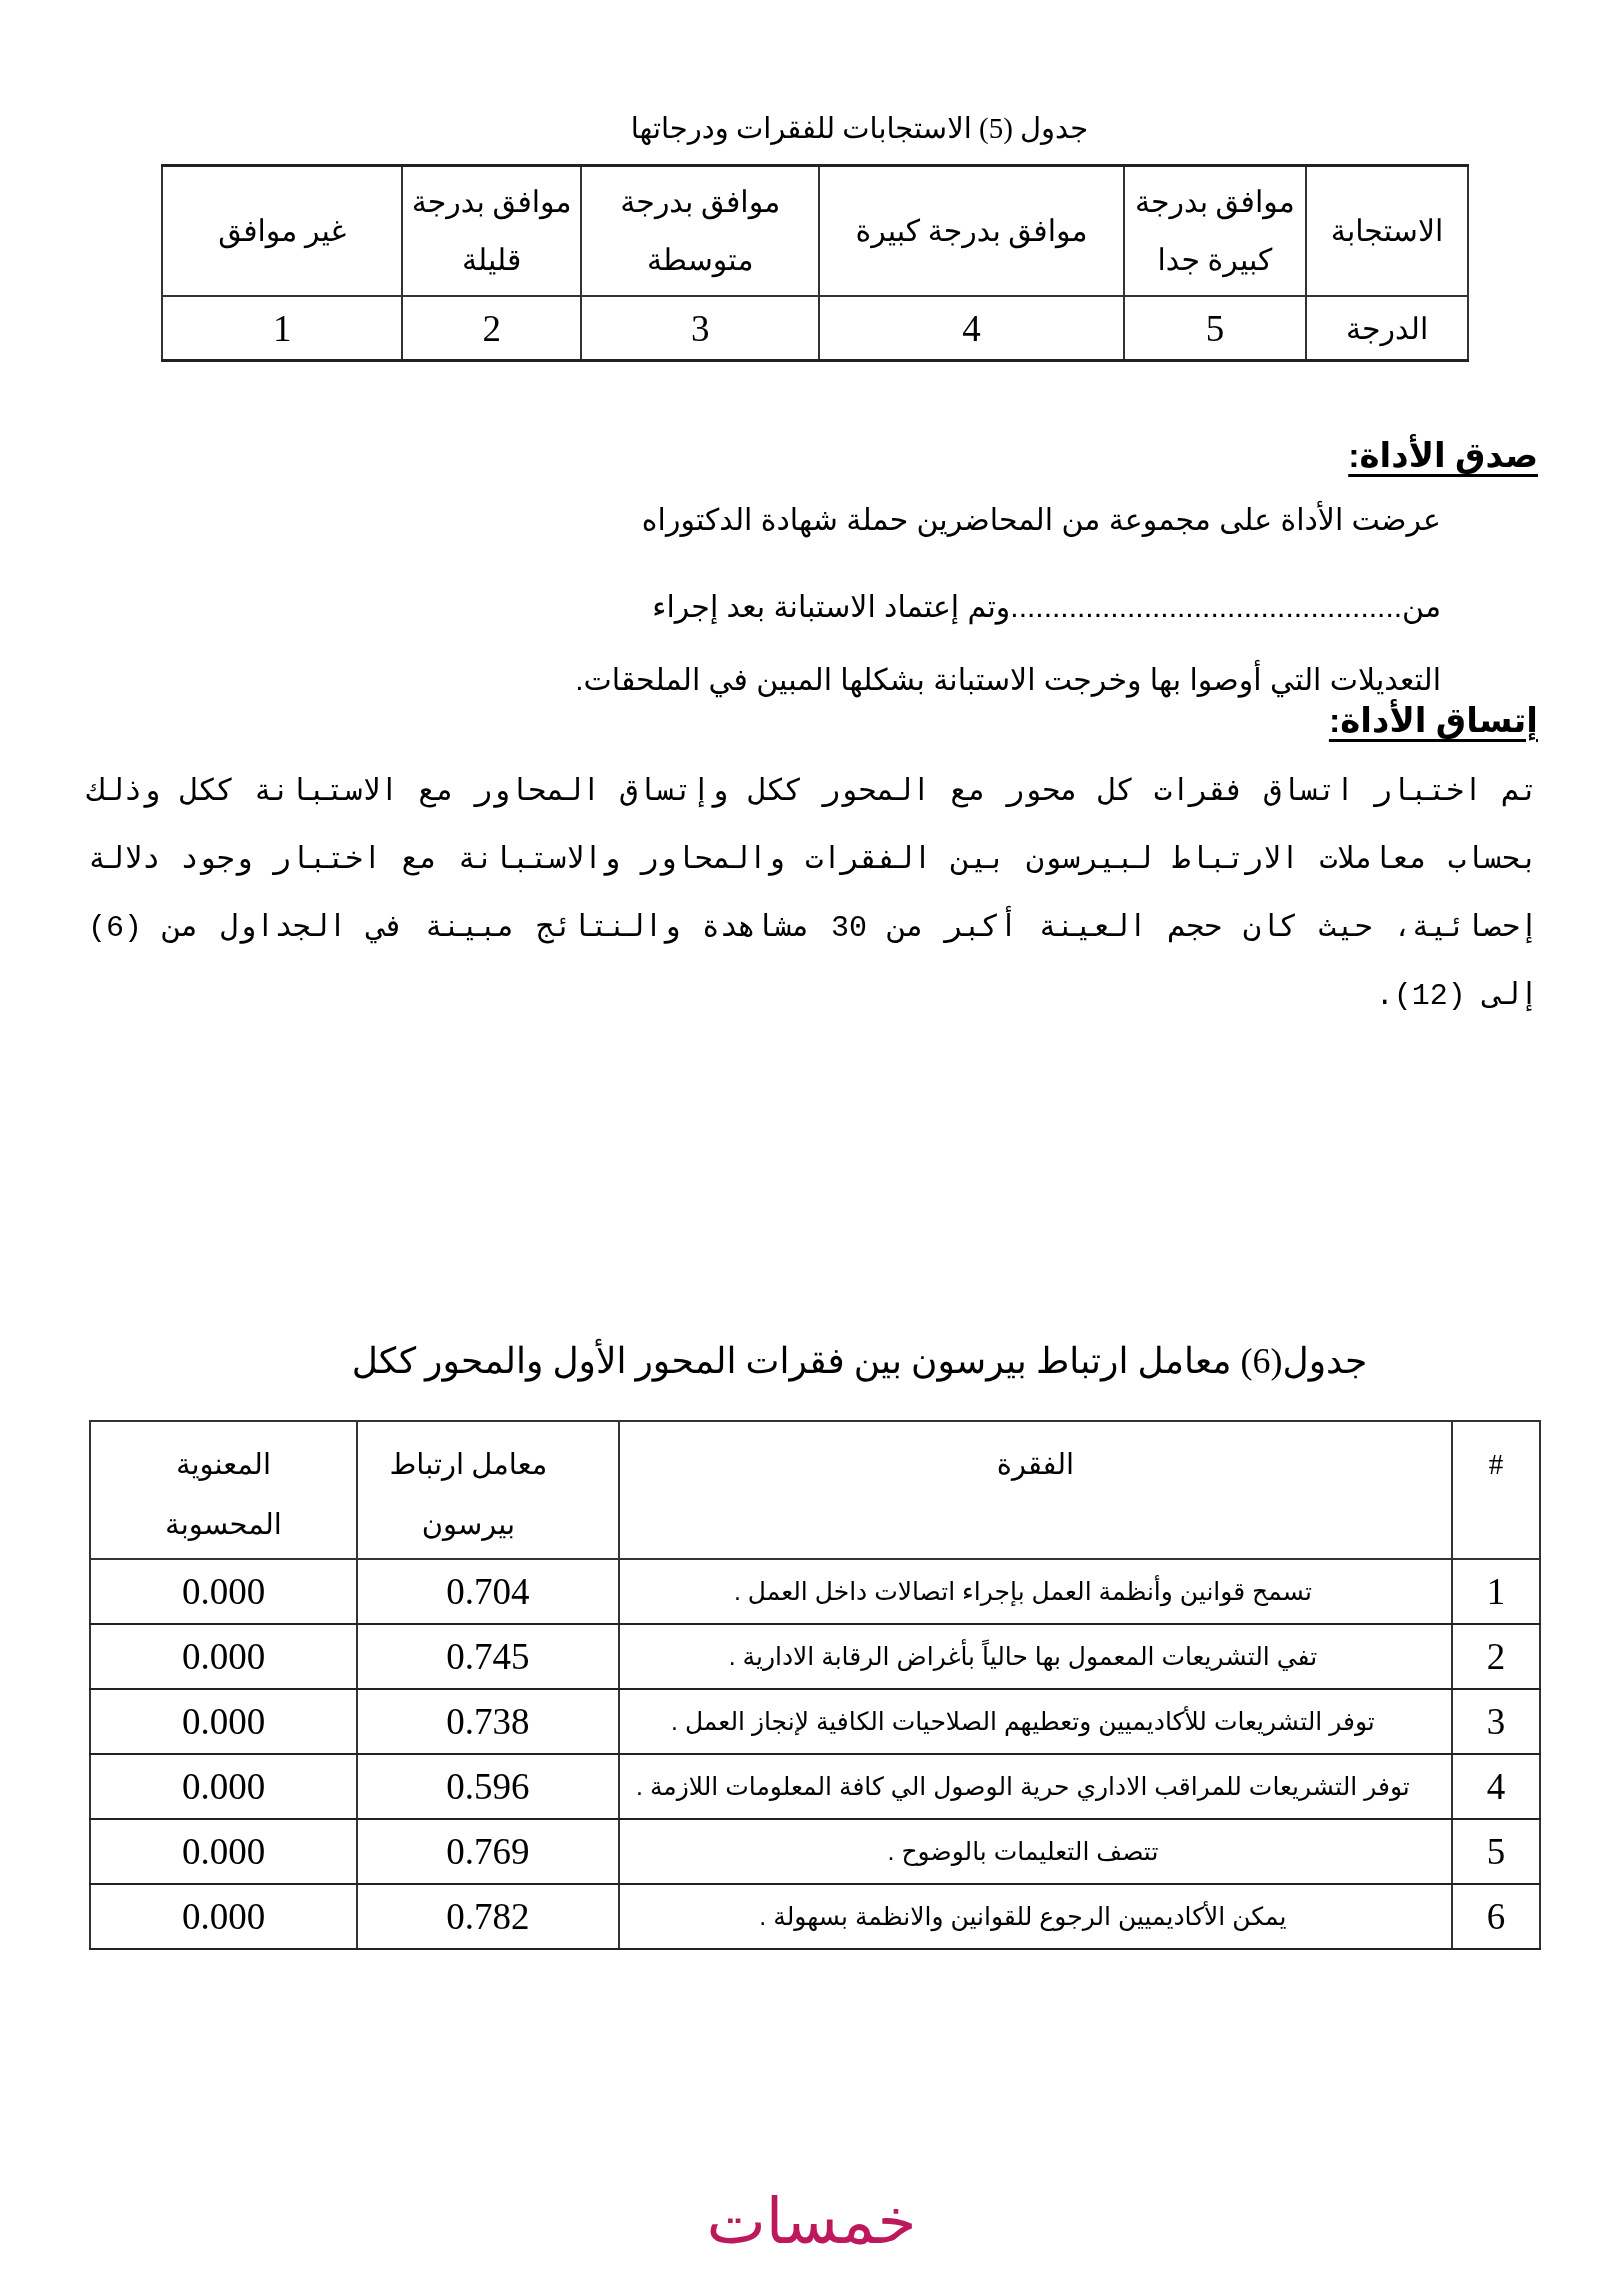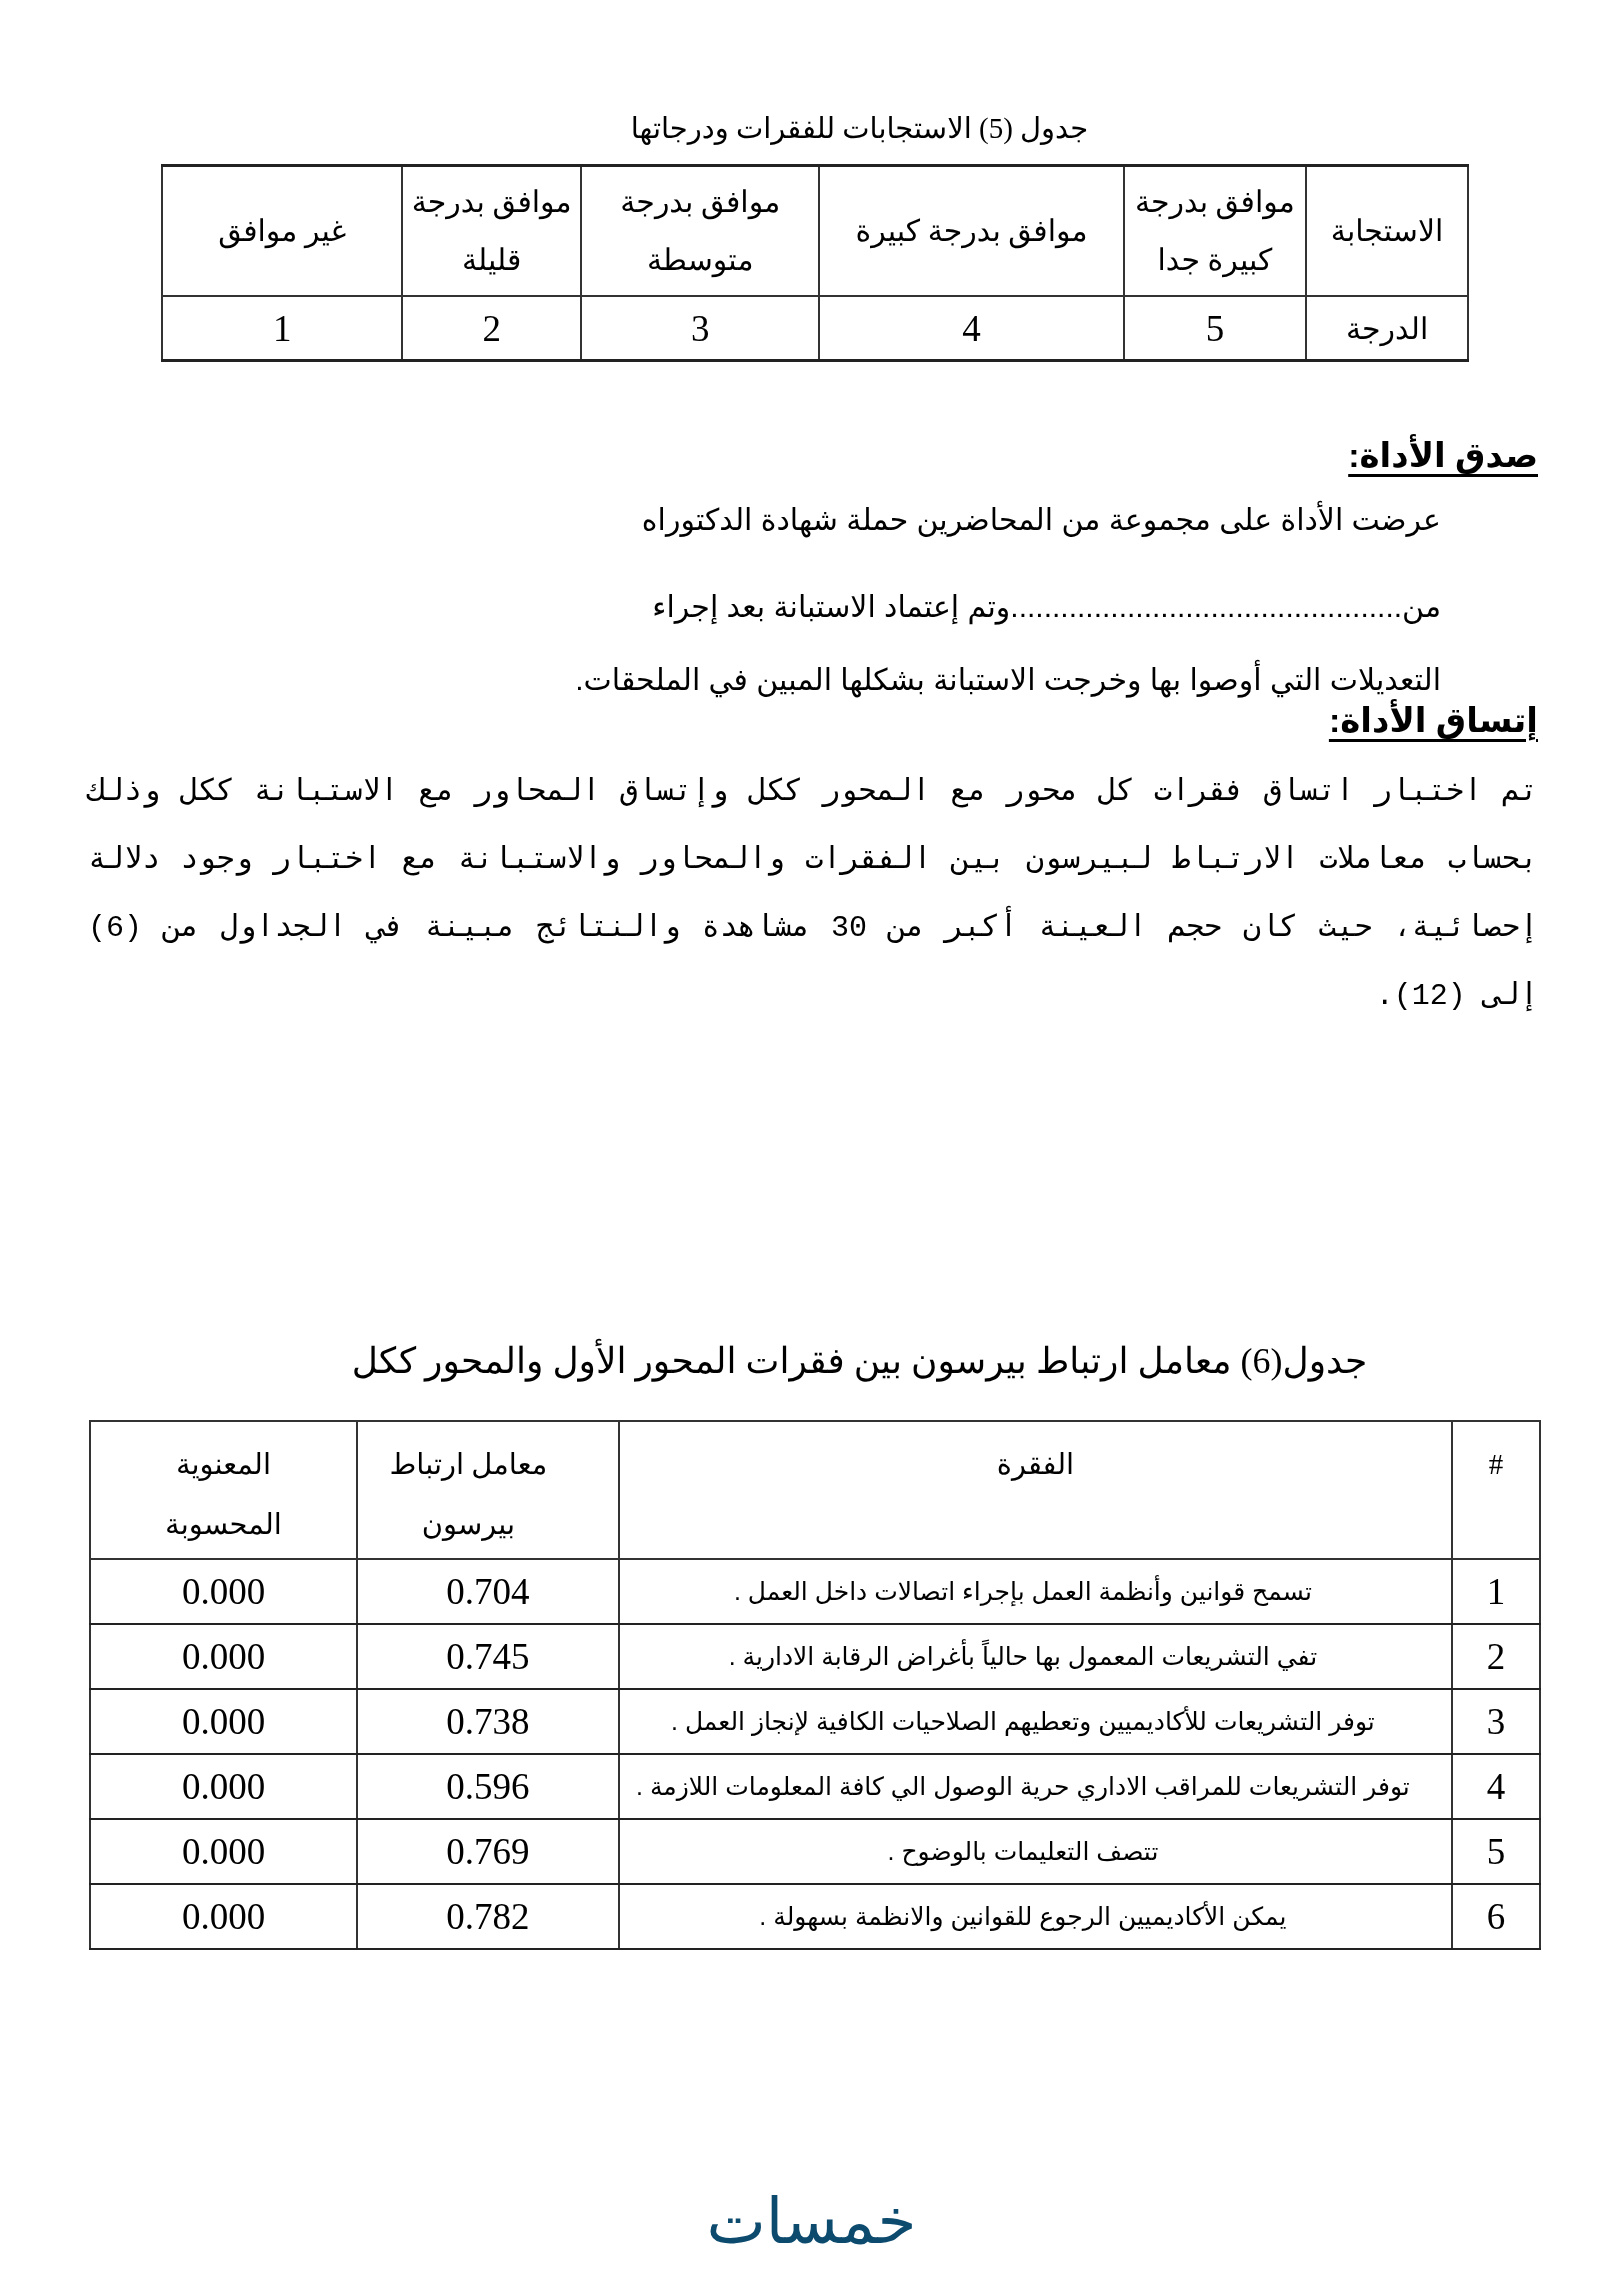--- a/index.html
+++ b/index.html
@@ -28,21 +28,21 @@
   
   #t6 { left:89px; top:1420px; width:1452px; }
   #t6 th { height:124px; font-size:29px; vertical-align:top; padding-top:11.8px; line-height:60px; }
   #t6 td { height:63px; }
   #t6 .num { font-size:37px; }
   #t6 .item { text-align:center; padding-right:25px; font-size:25px;
               font-family:"Liberation Sans", "DejaVu Sans", sans-serif; }
   #t6 .val { font-size:37px; }
   #t6 tr.row td { border-bottom:2.6px solid #222; }
   .watermark { position:absolute; left:0; width:1623px; top:2185px; text-align:center;
-               font-size:63px; color:#0c4a6e; direction:rtl;
+               font-size:63px; color:#be185d; direction:rtl;
                font-family:"DejaVu Sans", sans-serif; }
 </style>
 </head>
 <body>
 
 <div class="caption rtl" style="top:111px;">جدول (5) الاستجابات للفقرات ودرجاتها</div>
 
 <table id="t5">
   <colgroup>
     <col style="width:162px">

